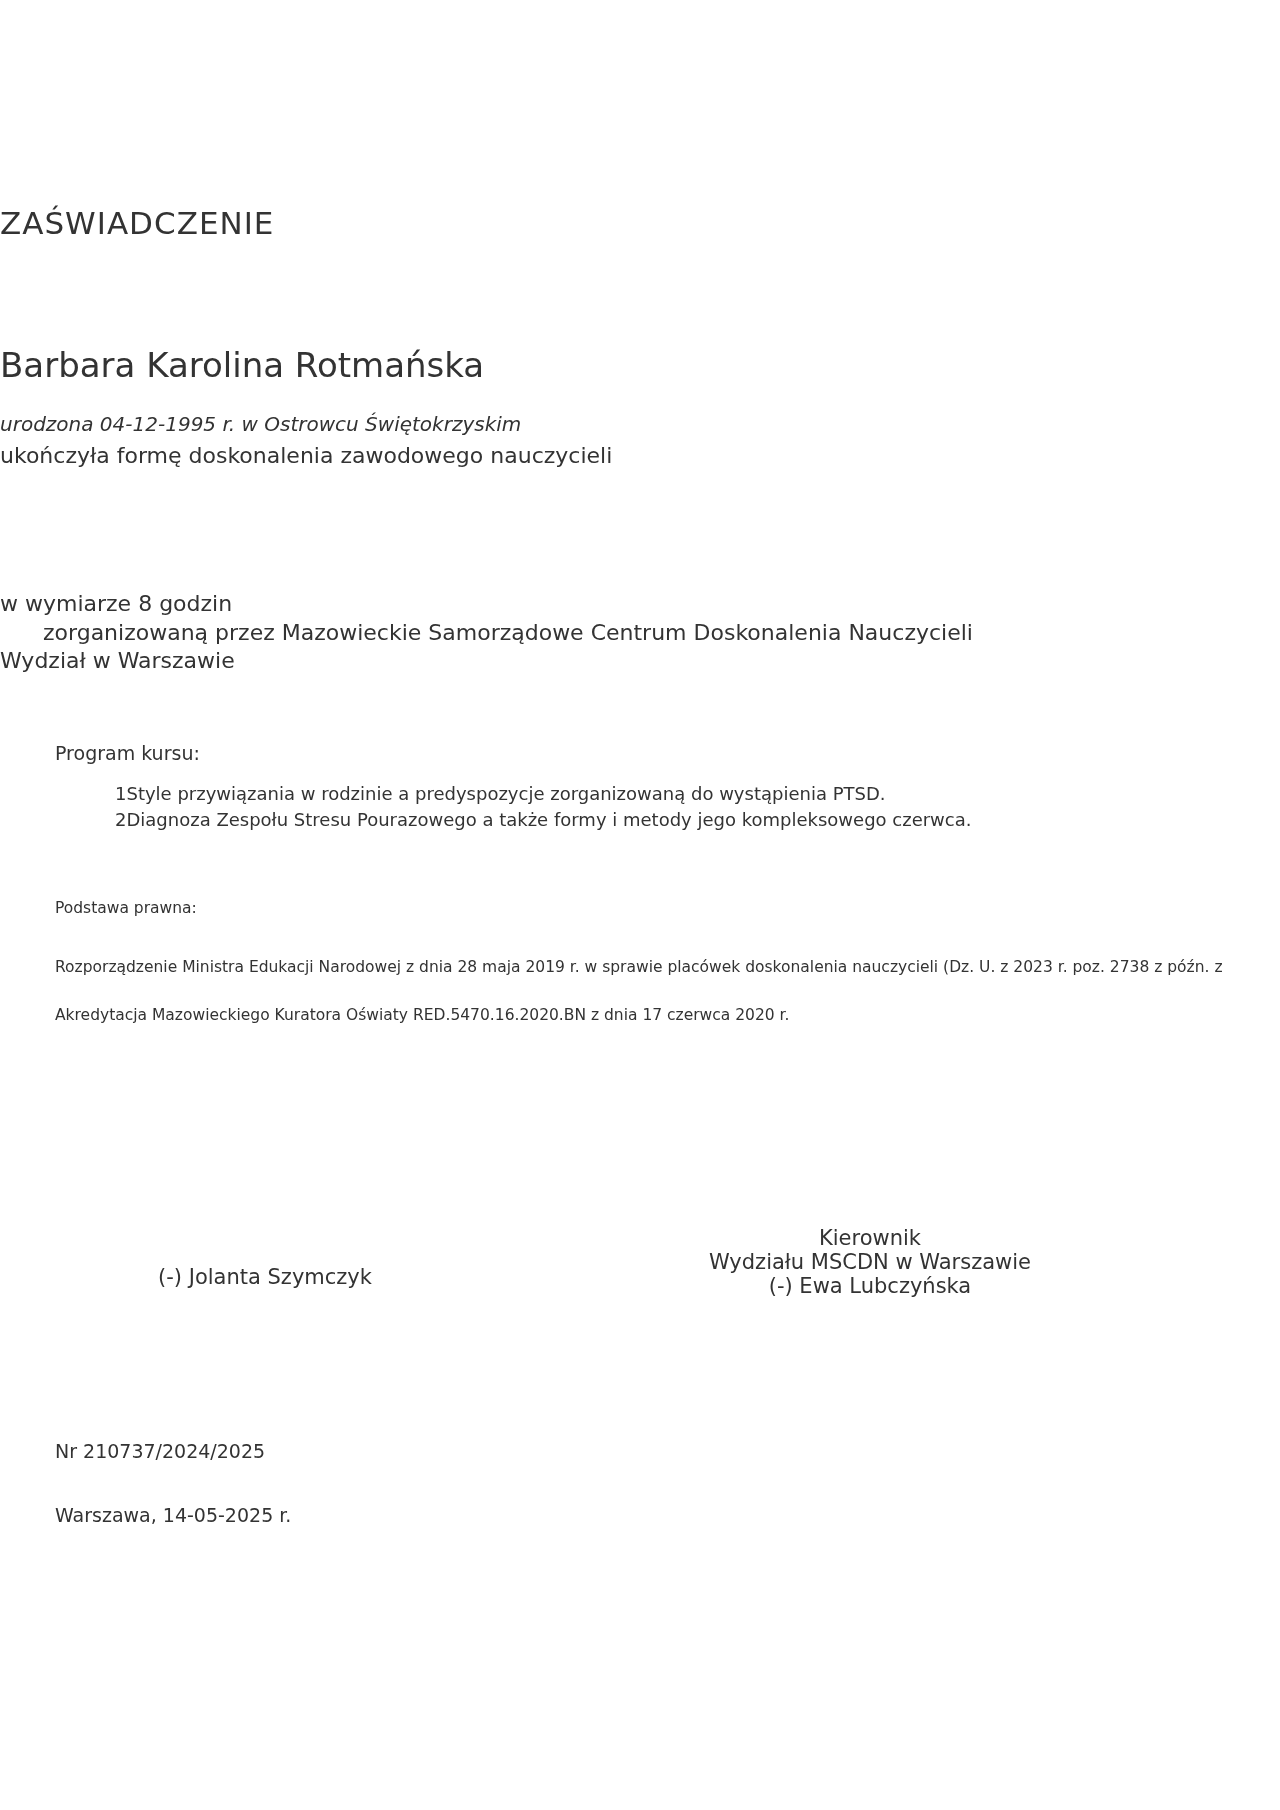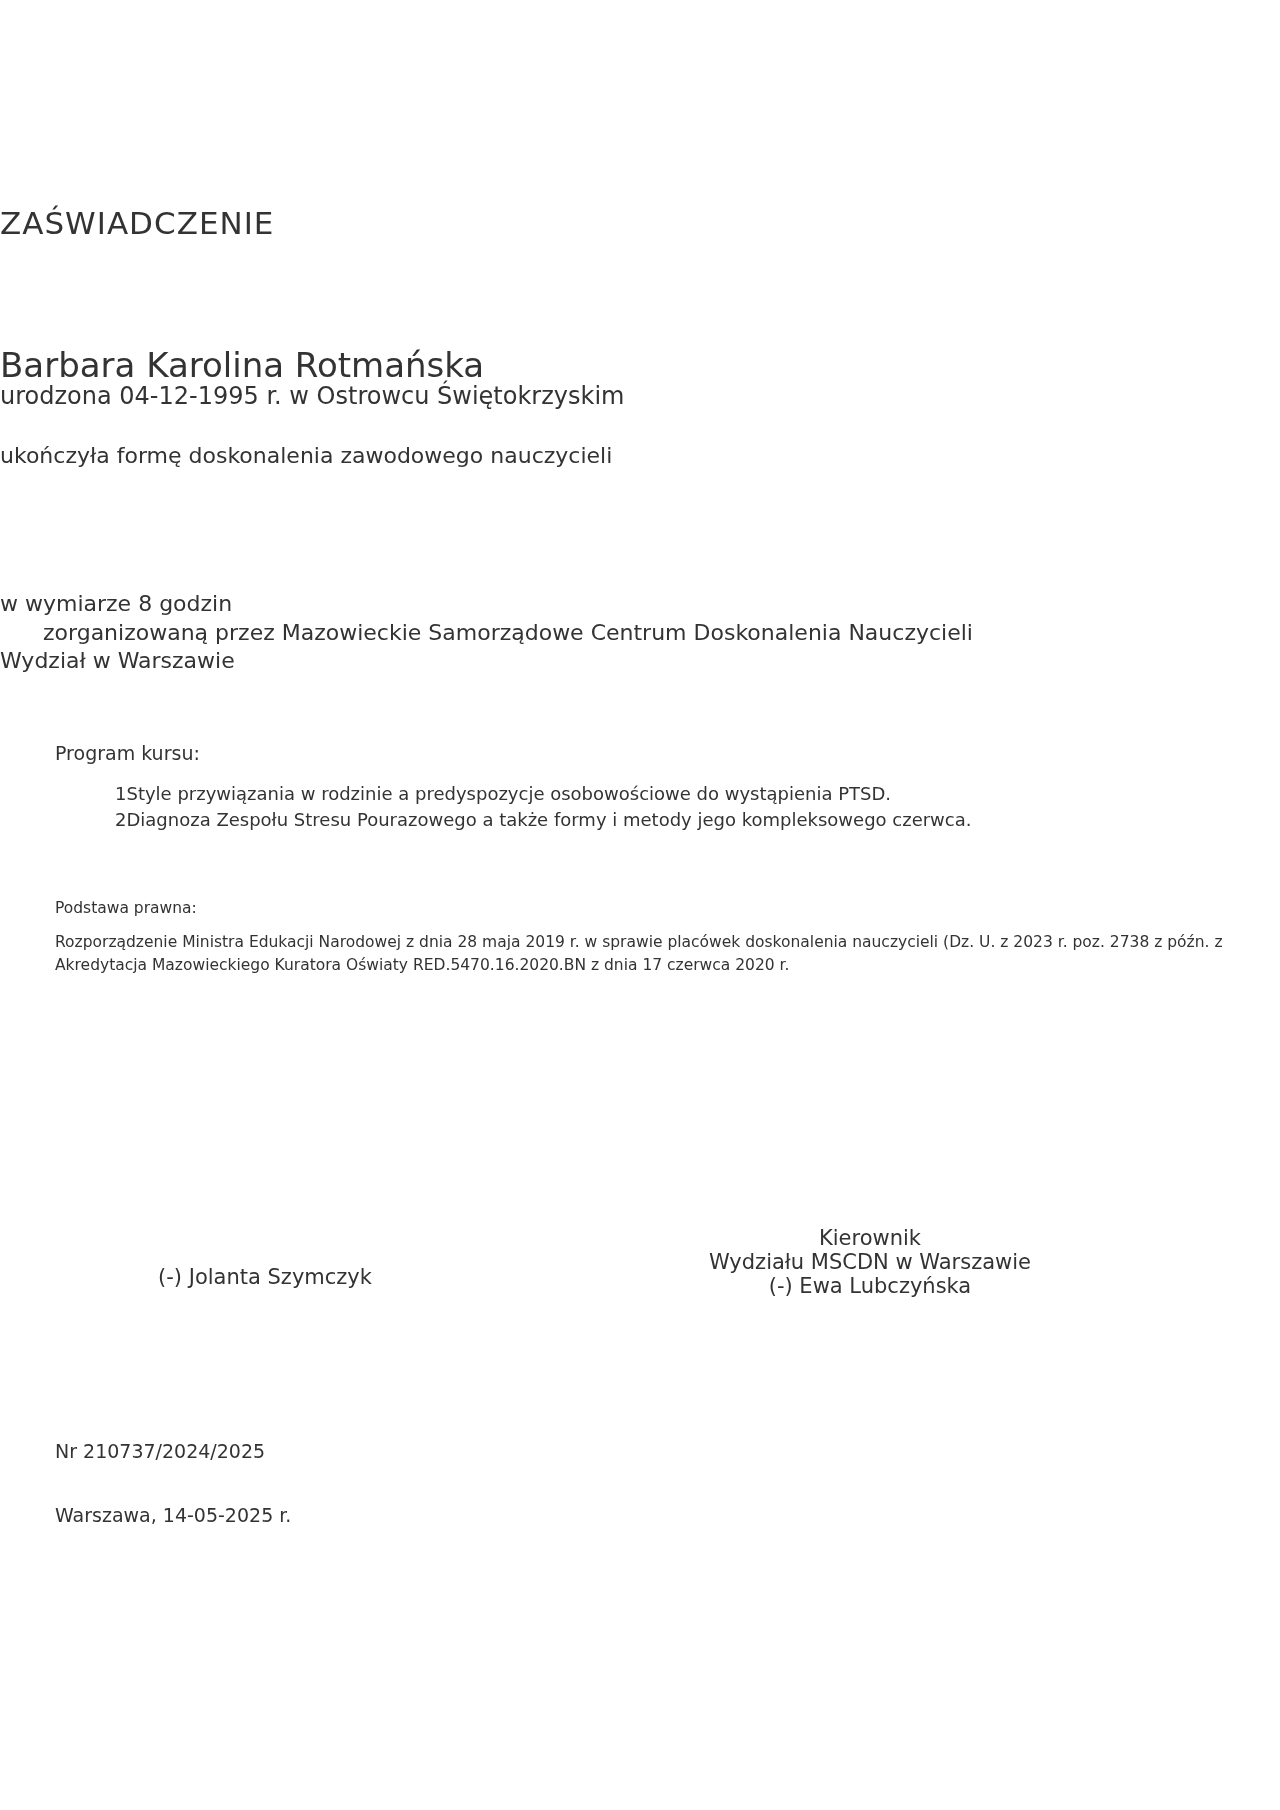--- a/index.html
+++ b/index.html
@@ -26,22 +26,23 @@
     top: 205px;
     font-size: 31px;
     font-weight: 400;
     letter-spacing: 1px;
   }
   .recipient-name {
     top: 345px;
     font-size: 34px;
   }
   .birth-line {
-    top: 382px;
-    font-size: 24px;
+    top: 412px;
+    font-size: 20px;
+    font-style: italic;
   }
   .completion-line {
     top: 443px;
     font-size: 22px;
   }
   .course-title {
     top: 510px;
     font-size: 29px;
   }
   .hours-line {
@@ -77,20 +78,21 @@
   .legal-text {
     top: 931px;
     left: 55px;
     right: 0;
     font-size: 15.5px;
     line-height: 23px;
   }
   .legal-line {
     white-space: nowrap;
     overflow: hidden;
+    margin-top: 25px;
   }
   .signature-left {
     top: 1238px;
     left: 110px;
     width: 310px;
     text-align: center;
     font-size: 22px;
   }
   .signature-left .sig-name {
     margin-top: 27px;
@@ -131,21 +133,21 @@
 
   <div class="abs centered hours-line">w wymiarze 8 godzin</div>
 
   <div class="abs centered organizer-line">zorganizowaną przez Mazowieckie Samorządowe Centrum Doskonalenia Nauczycieli</div>
 
   <div class="abs centered organizer-line2">Wydział w Warszawie</div>
 
   <div class="abs program-heading">Program kursu:</div>
 
   <div class="abs program-list">
-    <div class="program-item">1Style przywiązania w rodzinie a predyspozycje osobowościowe do wystąpienia PTSD.</div>
+    <div class="program-item">1Style przywiązania w rodzinie a predyspozycje zorganizowaną do wystąpienia PTSD.</div>
     <div class="program-item">2Diagnoza Zespołu Stresu Pourazowego a także formy i metody jego kompleksowego czerwca.</div>
   </div>
 
   <div class="abs legal-heading">Podstawa prawna:</div>
 
   <div class="abs legal-text">
     <div class="legal-line">Rozporządzenie Ministra Edukacji Narodowej z dnia 28 maja 2019 r. w sprawie placówek doskonalenia nauczycieli (Dz. U. z 2023 r. poz. 2738 z późn. z</div>
     <div class="legal-line">Akredytacja Mazowieckiego Kuratora Oświaty RED.5470.16.2020.BN z dnia 17 czerwca 2020 r.</div>
   </div>
 

